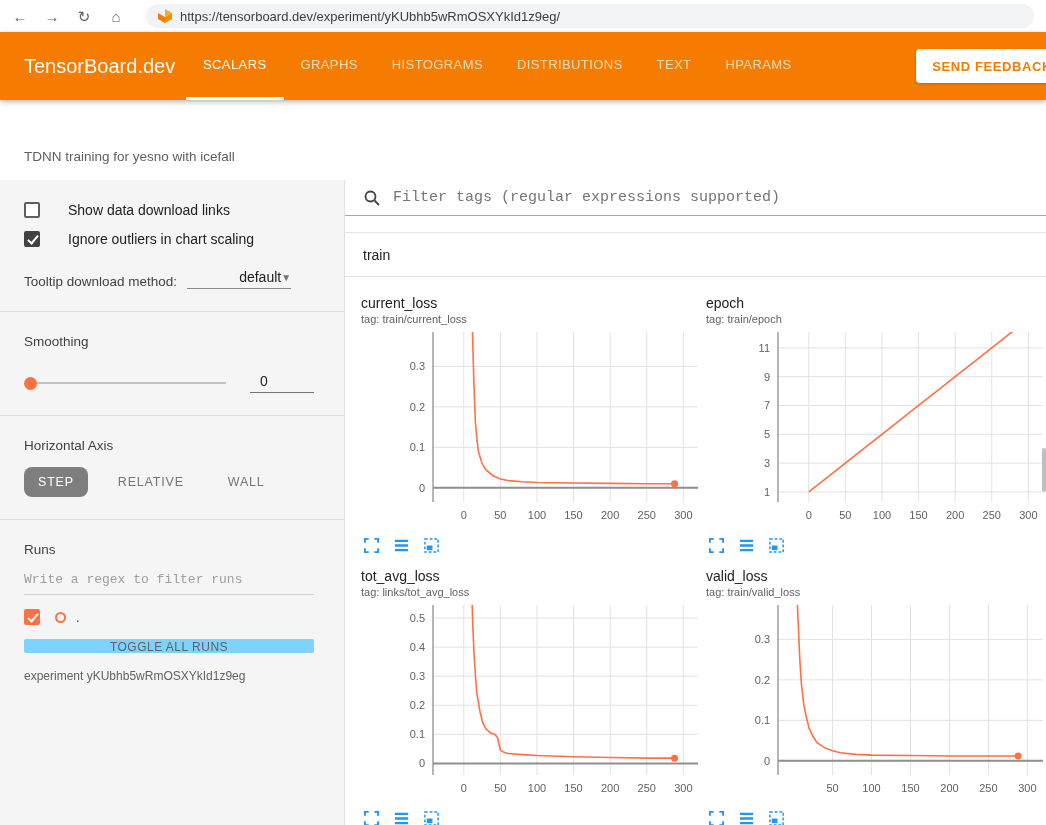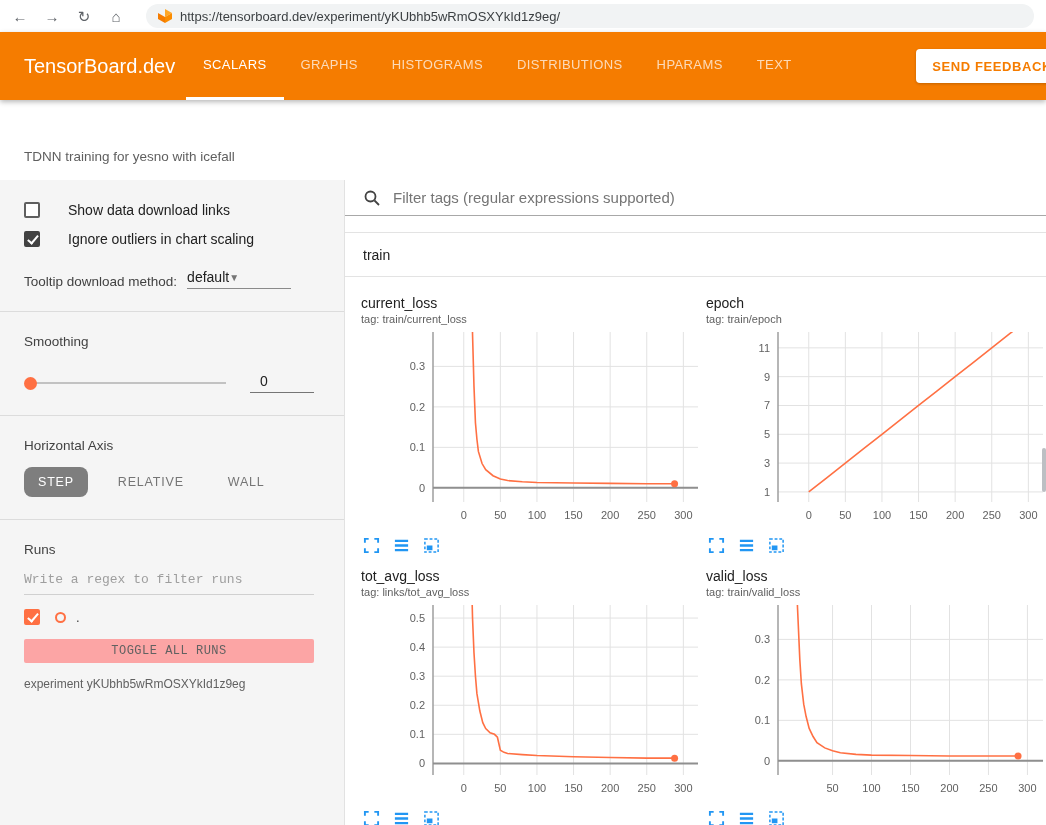--- a/index.html
+++ b/index.html
@@ -37,48 +37,48 @@
   .side-pad{padding-left:24px;padding-right:30px}
   .row{display:flex;align-items:flex-start;gap:28px;margin-bottom:13px}
   .cb{width:16px;height:16px;border:2px solid #5f5f5f;border-radius:2px;position:relative;flex-shrink:0;cursor:pointer;background:#fff}
   .cb.checked{background:#424242;border-color:#424242}
   .cb.checked.orange{background:var(--line);border-color:var(--line)}
   .cb.checked::after{content:"";position:absolute;left:3.5px;top:-0.5px;width:4px;height:9px;
                      border:solid #fff;border-width:0 2px 2px 0;transform:rotate(40deg)}
   .cb-label{font-size:14px;color:#212121}
   .tt-row{display:flex;align-items:flex-end;margin-top:22px}
   .tt-label{font-size:13.5px;color:#424242}
-  .dd{margin-left:10px;width:104px;border-bottom:1px solid #8a8a8a;display:flex;justify-content:flex-start;
+  .dd{margin-left:10px;width:104px;border-bottom:1px solid #8a8a8a;display:flex;justify-content:flex-end;
       align-items:center;font-size:14px;color:#212121;padding-bottom:3px;cursor:pointer}
   .caret{color:#757575;font-size:10px}
   .divider{height:1px;background:#dcdcdc;margin-top:22px}
   .section-label{font-size:13.5px;color:#424242;margin-top:22px}
   .slider-row{display:flex;align-items:center;margin-top:24px}
   .slider{position:relative;width:200px;height:2px;background:#c2c2c2;margin-left:2px;cursor:pointer}
   .knob{position:absolute;left:-2px;top:-5.5px;width:13px;height:13px;border-radius:50%;background:var(--line)}
   .sm-val{margin-left:auto;width:64px;border-bottom:1px solid #757575;font-size:14px;color:#212121;
           padding:0 0 3px 10px}
   .axis-btns{display:flex;align-items:center;gap:16px;margin-top:14px}
   .abtn{font-size:12.5px;letter-spacing:.8px;color:#757575;padding:8px 14px;border:none;border-radius:8px;
         background:transparent;font-family:inherit;cursor:pointer;font-weight:500}
   .abtn.selected{background:#7e7e7e;color:#fff}
   .runs-input{width:100%;border:none;border-bottom:1px solid #d0d0d0;background:transparent;font-size:13px;
               padding:7px 0;outline:none;color:#212121;margin-top:8px;font-family:Liberation Mono, monospace}
   .runs-input::placeholder{color:#9e9e9e}
   .run-row{display:flex;align-items:center;margin-top:14px}
   .ring{width:11px;height:11px;border:2px solid var(--line);border-radius:50%;margin-left:15px}
   .run-name{margin-left:10px;font-size:13px;color:#424242}
-  .toggle-btn{margin-top:14px;width:100%;background:#fca5a5;border:none;border-radius:2px;height:24px;
-              font-size:12px;letter-spacing:.5px;color:#616161;font-family:Liberation Mono, monospace;cursor:pointer}
+  .toggle-btn{margin-top:14px;width:100%;background:#7dd3fc;border:none;border-radius:2px;height:14px;
+              font-size:12px;letter-spacing:.5px;color:#616161;font-family:Liberation Sans, sans-serif;cursor:pointer}
   .exp-note{margin-top:14px;font-size:12px;color:#616161}
 
   
   .main{flex:1;position:relative;overflow:hidden}
   .filter-row{height:36px;display:flex;align-items:center;gap:10px;padding-left:18px;border-bottom:1px solid #a8a8a8}
-  .filter-input{flex:1;border:none;outline:none;font-size:15px;color:#4c1d95;background:transparent;font-family:Liberation Sans, sans-serif}
+  .filter-input{flex:1;border:none;outline:none;font-size:15px;color:#4c1d95;background:transparent;font-family:Liberation Mono, monospace}
   .filter-input::placeholder{color:#757575}
   .group-card{margin-top:16px;border-top:1px solid #e3e3e3}
   .group-header{height:44px;display:flex;align-items:center;padding-left:18px;font-size:14px;color:#212121;
                 border-bottom:1px solid #e3e3e3;cursor:pointer}
   .charts{display:grid;grid-template-columns:340px 340px;column-gap:5px;row-gap:14px;padding:18px 0 0 16px}
   .chart-title{font-size:14px;color:#212121}
   .chart-tag{font-size:11px;color:#5f5f5f;margin:2px 0 2px}
   .chart-icons{display:flex;gap:13px;margin-top:6px;padding-left:2px}
   .cicon{color:var(--blue);cursor:pointer;line-height:0}
   svg text.tick{font-family:"Liberation Sans",sans-serif;font-size:11px;fill:#616161}
@@ -104,22 +104,22 @@
   </div>
 </div>
 
 <div class="app-header">
   <div class="logo">TensorBoard.dev</div>
   <nav class="tabs">
     <div class="tab active">SCALARS</div>
     <div class="tab">GRAPHS</div>
     <div class="tab">HISTOGRAMS</div>
     <div class="tab">DISTRIBUTIONS</div>
+    <div class="tab">TEXT</div>
     <div class="tab">HPARAMS</div>
-    <div class="tab">TEXT</div>
   </nav>
   <button class="feedback">SEND FEEDBACK</button>
 </div>
 
 <div class="subheader">
   <span class="exp-title">TDNN training for yesno with icefall</span>
 </div>
 
 <div class="content">
 

